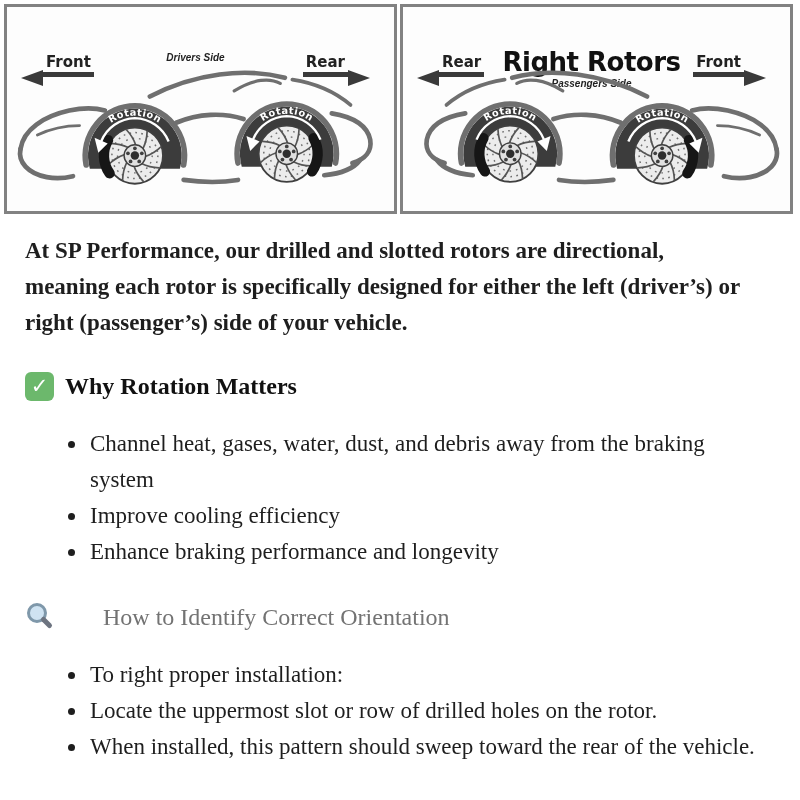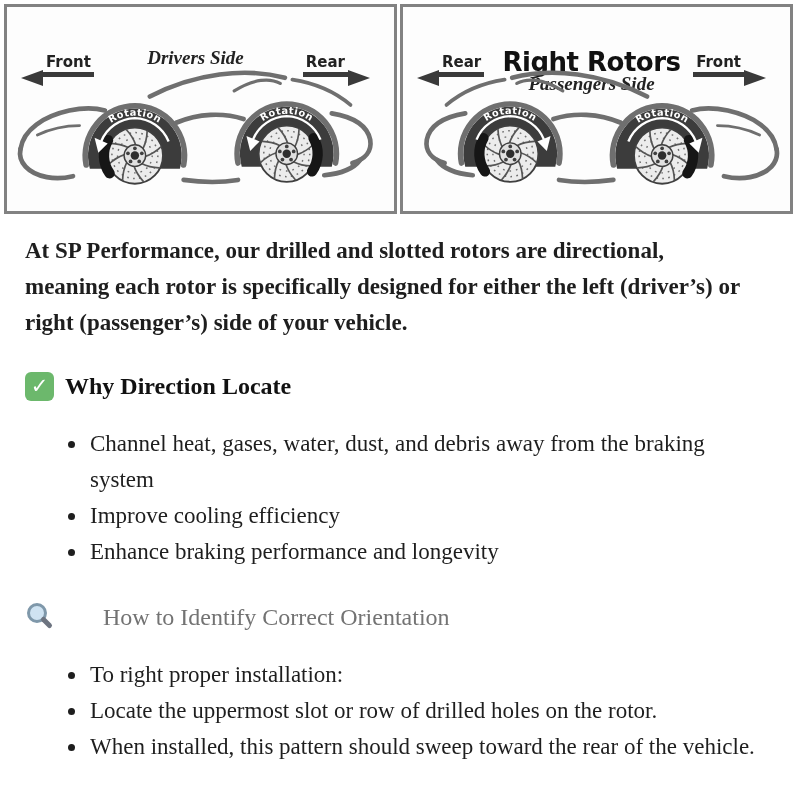--- a/index.html
+++ b/index.html
@@ -15,22 +15,22 @@
   .dir { position:absolute; top:4px; display:flex; align-items:flex-end;
     font-family:"DejaVu Sans", sans-serif; font-weight:bold; font-size:15px; color:#222; }
   .dir-left  { left:4px; }
   .dir-right { right:4px; }
   .dir-text { border-bottom:5px solid #3a3a3a; padding:0 3px 1px 3px; }
   .tri { width:0; height:0; border-top:8px solid transparent; border-bottom:8px solid transparent; }
   .tri-left  { border-right:22px solid #3a3a3a; margin-bottom:-9px; }
   .tri-right { border-left:22px solid #3a3a3a; margin-bottom:-9px; }
   .panel-title { text-align:center; font-family:"DejaVu Sans", sans-serif;
     font-weight:bold; font-size:26px; line-height:26px; letter-spacing:-0.5px; color:#111; }
-  .panel-subtitle { text-align:center; font-family:Liberation Serif, serif;
-    font-weight:bold; font-style:italic; font-size:19px; line-height:18px; color:#222; }
+  .panel-subtitle { text-align:center; font-family:Liberation Sans, sans-serif;
+    font-weight:bold; font-style:italic; font-size:10px; line-height:18px; color:#222; }
   .car-svg { position:absolute; left:0; bottom:2px; width:387px; height:150px; }
   .hidden-defs { position:absolute; width:0; height:0; }
 
   
   .article { padding:14px 30px 0 25px; font-size:23px; line-height:36px; }
   .intro { max-width:725px; margin-top:3px;font-weight:bold; }
   .h-row { display:flex; align-items:center; gap:11px; }
   .h-why { margin:27px 0 22px 0; font-weight:bold; font-size:24px; color:#111; }
   .h-identify { margin:29px 0 22px 0; font-weight:normal; font-size:24px; color:#737373;gap:48px; }
   .check-icon { display:inline-flex; width:29px; height:29px; background:#6cb86c;
@@ -173,21 +173,21 @@
     </svg>
   </div>
 </div>
 
 <div class="article">
 
   <p class="intro">At SP Performance, our drilled and slotted rotors are directional, meaning each rotor is specifically designed for either the left (driver’s) or right (passenger’s) side of your vehicle.</p>
 
   <div class="h-row h-why">
     <span class="check-icon">✓</span>
-    <span>Why Direction Locate</span>
+    <span>Why Rotation Matters</span>
   </div>
 
 
   <ul class="why-list">
     <li>Channel heat, gases, water, dust, and debris away from the braking system</li>
     <li>Improve cooling efficiency</li>
     <li>Enhance braking performance and longevity</li>
   </ul>
 
   <div class="h-row h-identify">

